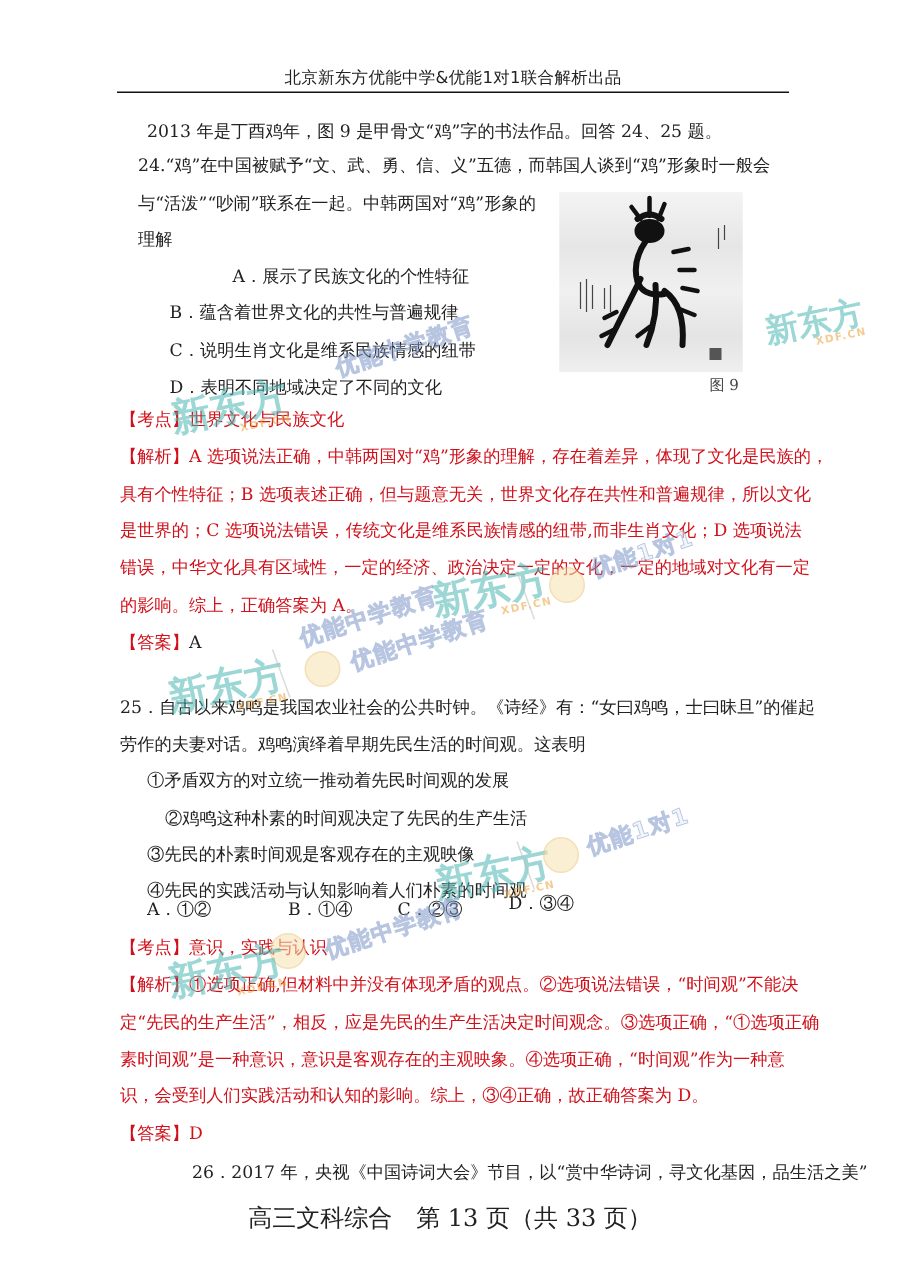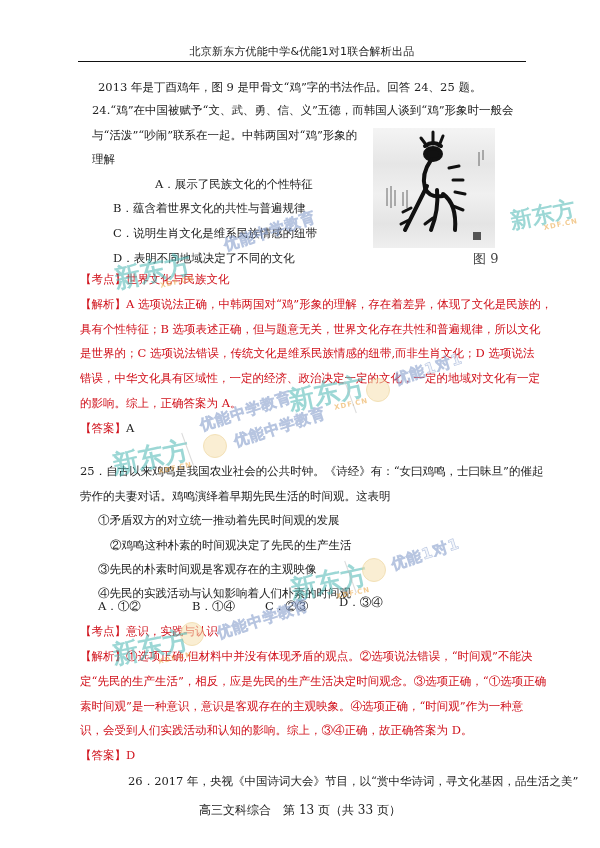--- a/index.html
+++ b/index.html
@@ -7,29 +7,29 @@
          font-family:"DejaVu Serif","Liberation Serif",serif; color:#222; }
   .header { position:absolute; left:78px; top:44px; width:448px; text-align:center;
             font-family:"DejaVu Sans","Liberation Sans",sans-serif; font-size:11px; color:#222; letter-spacing:0.2px; }
   .header-rule { position:absolute; left:78px; top:61px; width:448px; height:0; border-top:1.3px solid #111; }
   .line { position:absolute; font-size:11.5px; white-space:nowrap; line-height:14px; }
   .red { color:#d0101a; }
   .tag { color:#d0101a; }
   .figure { position:absolute; left:373px; top:128px; width:122px; height:120px; background:#eeeeee;
             background-image: linear-gradient(180deg,#f4f4f4 0%,#e6e6e6 30%,#f0f0f0 55%,#e4e4e4 80%,#efefef 100%); }
   .figure svg { position:absolute; left:0; top:0; }
-  .fig-caption { position:absolute; left:473px; top:250px; font-size:13px; color:#444; }
+  .fig-caption { position:absolute; left:473px; top:250px; font-size:10px; color:#444; }
   .wm { position:absolute; font-family:"DejaVu Sans","Liberation Sans",sans-serif; font-weight:bold; pointer-events:none; opacity:0.55; }
   .wm-xdf { color:#4cb8b4; font-size:26px; transform:rotate(-12deg); }
   .wm-xdf small { display:block; font-size:7px; color:#e9a23c; margin-top:-6px; text-align:right; letter-spacing:1px; }
   .wm-yn { color:#9fb2d8; font-size:15px; transform:rotate(-18deg); letter-spacing:1px;
            -webkit-text-stroke:0.6px #7d96c8; color:#e8edf7; }
   .wm-circle { width:22px; height:22px; border-radius:50%; background:#f6e1b0; border:1px solid #e8c77c; }
   .wm-slash { width:1px; height:34px; background:#bbb; transform:rotate(-20deg); }
-  .footer { position:absolute; left:0; width:600px; top:802px; text-align:center; font-size:12px; color:#222; }
+  .footer { position:absolute; left:0; width:600px; top:802px; text-align:center; font-size:16px; color:#222; }
 </style>
 </head>
 <body>
 
 <div class="header">北京新东方优能中学&amp;优能1对1联合解析出品</div>
 <div class="header-rule"></div>
 
 <div class="line" style="left:98px;top:80px;">2013 年是丁酉鸡年，图 9 是甲骨文“鸡”字的书法作品。回答 24、25 题。</div>
 
 <div class="line" style="left:92px;top:103px;">24.“鸡”在中国被赋予“文、武、勇、信、义”五德，而韩国人谈到“鸡”形象时一般会</div>

